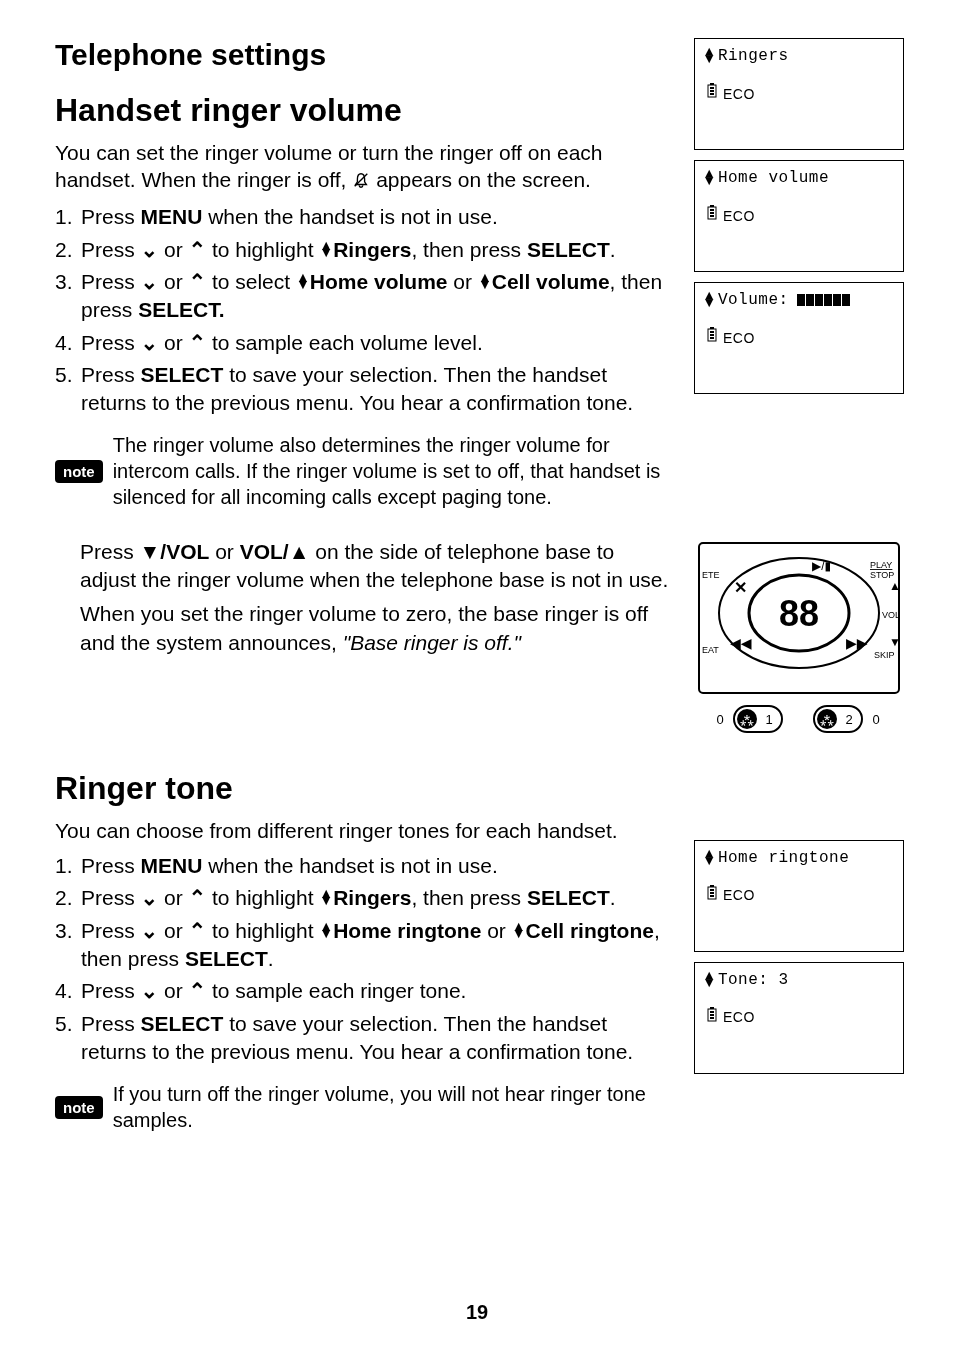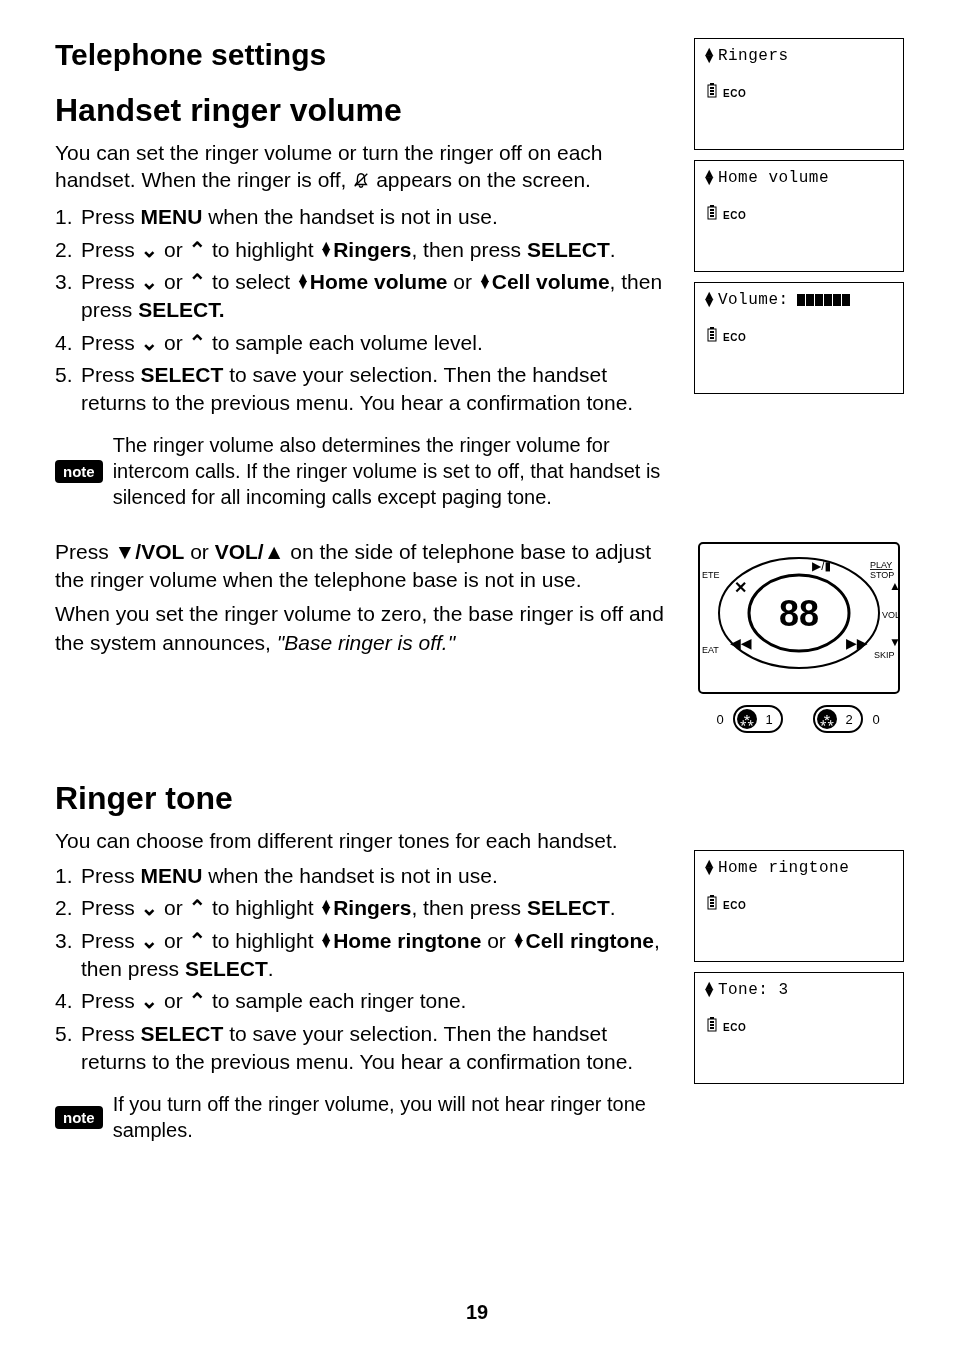--- a/index.html
+++ b/index.html
@@ -23,37 +23,37 @@
   ol li { font-size: 21px; line-height: 1.35; margin-bottom: 4px; padding-left: 26px; position: relative; }
   ol li::before { counter-increment: item; content: counter(item) "."; position: absolute; left: 0; }
   .b { font-weight: bold; }
   .i { font-style: italic; }
 
   .note-row { display: flex; align-items: center; gap: 10px; margin: 10px 0 28px 0; }
   .note-badge { background: #000; color: #fff; font-size: 15px; font-weight: bold; padding: 3px 8px; border-radius: 4px; margin-top: 2px; flex: none; }
   .note-text { font-size: 20px; line-height: 1.3; }
 
   .section2-wrap { position: relative; }
-  .section2 .intro2 { font-size: 21px; line-height: 1.35; }
+  .section2 .intro2 { font-size: 21px; line-height: 1.35; margin-left: 25px; }
 
   .lcd {
     border: 1.5px solid #000;
     width: 210px;
     height: 112px;
     margin-bottom: 10px;
     padding: 8px 10px;
     font-family: "Courier New", monospace;
     font-size: 16px;
     letter-spacing: 0.5px;
     position: relative;
   }
   .lcd-title { display: flex; align-items: center; gap: 4px; }
   .lcd-icons { margin-top: 18px; display: flex; align-items: center; gap: 4px; }
   .batt-icon { display:inline-block; }
-  .eco-label { font-family: Arial; font-size: 10px; font-weight: bold; }
+  .eco-label { font-family: Arial; font-size: 14px; font-weight: normal; }
 
   .vol-bars { display: inline-flex; gap: 1px; margin-left: 4px; }
   .vol-bar { width: 8px; height: 12px; background: #000; display: inline-block; }
 
   .base-unit {
     width: 210px;
     position: relative;
   }
   .base-svg { width: 210px; height: 200px; }
 
@@ -205,21 +205,21 @@
           <circle cx="13" cy="13" r="10" fill="#000"></circle>
           <text x="13" y="18" text-anchor="middle" fill="#fff" font-size="12">⁂</text>
           <text x="35" y="18" text-anchor="middle" font-size="13">2</text>
           <text x="62" y="18" text-anchor="middle" font-size="13">0</text>
         </g>
       </svg>
     </div>
   </div>
 </div>
 
-<div class="content-wrap" style="margin-top:38px;">
+<div class="content-wrap" style="margin-top:28px;">
   <div class="main-col">
     <h2>Ringer tone</h2>
     <p class="intro">You can choose from different ringer tones for each handset.</p>
     <ol>
       <li><span>Press </span><span class="b">MENU</span><span> when the handset is not in use.</span></li>
       <li><span>Press </span><span class="chev">⌄</span><span> or </span><span class="chev">⌃</span><span> to highlight </span><span class="updown"></span><span class="b">Ringers</span><span>, then press </span><span class="b">SELECT</span><span>.</span></li>
       <li><span>Press </span><span class="chev">⌄</span><span> or </span><span class="chev">⌃</span><span> to highlight </span><span class="updown"></span><span class="b">Home ringtone</span><span> or </span><span class="updown"></span><span class="b">Cell ringtone</span><span>, then press </span><span class="b">SELECT</span><span>.</span></li>
       <li><span>Press </span><span class="chev">⌄</span><span> or </span><span class="chev">⌃</span><span> to sample each ringer tone.</span></li>
       <li><span>Press </span><span class="b">SELECT</span><span> to save your selection. Then the handset returns to the previous menu. You hear a confirmation tone.</span></li>
     </ol>

